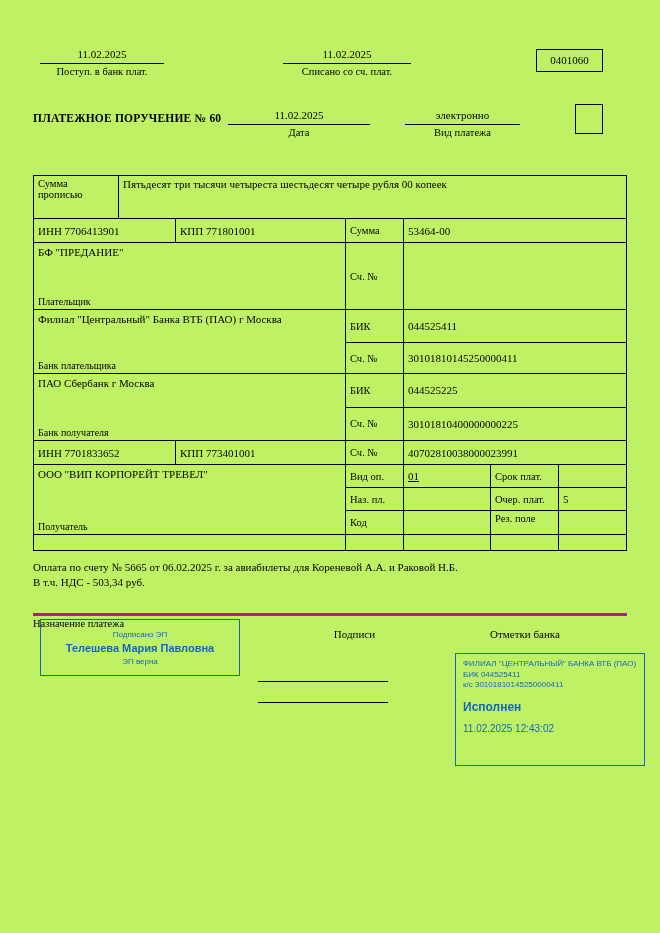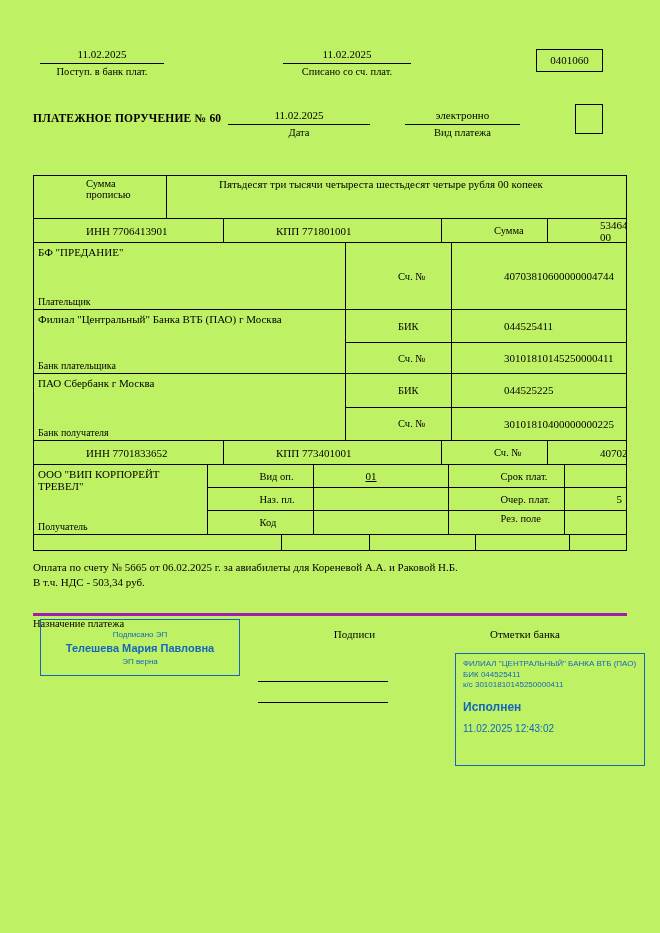--- a/index.html
+++ b/index.html
@@ -17,21 +17,21 @@
     border:1.5px solid #000; text-align:center; line-height:20px; font-size:11px;
   }
   .title { font-weight:bold; font-size:11.5px; letter-spacing:.2px; }
   .small-box { border:1px solid #000; }
 
   
   .tbl { position:absolute; left:33px; top:175px; width:594px; border:1px solid #000; }
   .row { display:flex; width:100%; }
   .bb { border-bottom:1px solid #000; }
   .br { border-right:1px solid #000; }
-  .cell { padding:2px 4px; overflow:hidden; font-size:11px;margin-left:48px; }
+  .cell { padding:2px 4px; overflow:hidden; font-size:11px; }
   .vcenter { display:flex; align-items:center; }
   .w85{width:85px;} .w142{width:142px;} .w170{width:170px;} .w312{width:312px;}
   .w58{width:58px;} .w87{width:87px;text-decoration:underline;} .w68{width:68px;} .f1{flex:1;}
   .leftblock { display:flex; flex-direction:column; justify-content:space-between; }
   .leftblock .name { padding:3px 4px 0 4px; }
   .leftblock .role { padding:0 4px 2px 4px; font-size:10px; }
   .rightcol { display:flex; flex-direction:column; flex:1; }
   .subrow { display:flex; width:100%; }
   .lbl { font-size:10.5px; }
 
@@ -99,21 +99,20 @@
     </div>
 
     <div class="row bb" style="height:67px;">
       <div class="leftblock br w312">
         <div class="name">БФ "ПРЕДАНИЕ"</div>
         <div class="role">Плательщик</div>
       </div>
       <div class="rightcol">
         <div class="subrow" style="height:100%;">
           <div class="cell br w58 vcenter lbl">Сч. №</div>
-          <div class="cell f1 vcenter">40703810600000004744</div>
         </div>
       </div>
     </div>
 
     <div class="row bb" style="height:64px;">
       <div class="leftblock br w312">
         <div class="name">Филиал "Центральный" Банка ВТБ (ПАО) г Москва</div>
         <div class="role">Банк плательщика</div>
       </div>
       <div class="rightcol">

